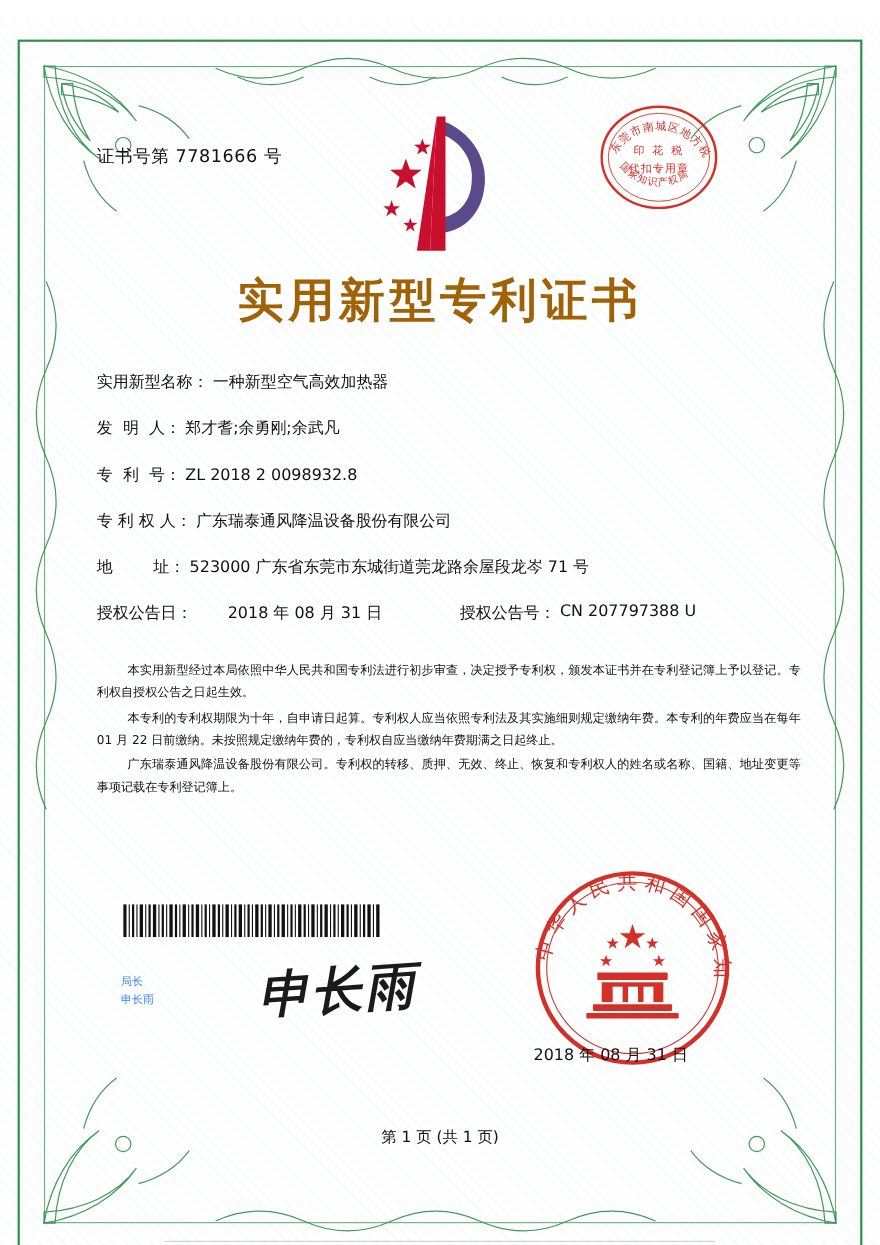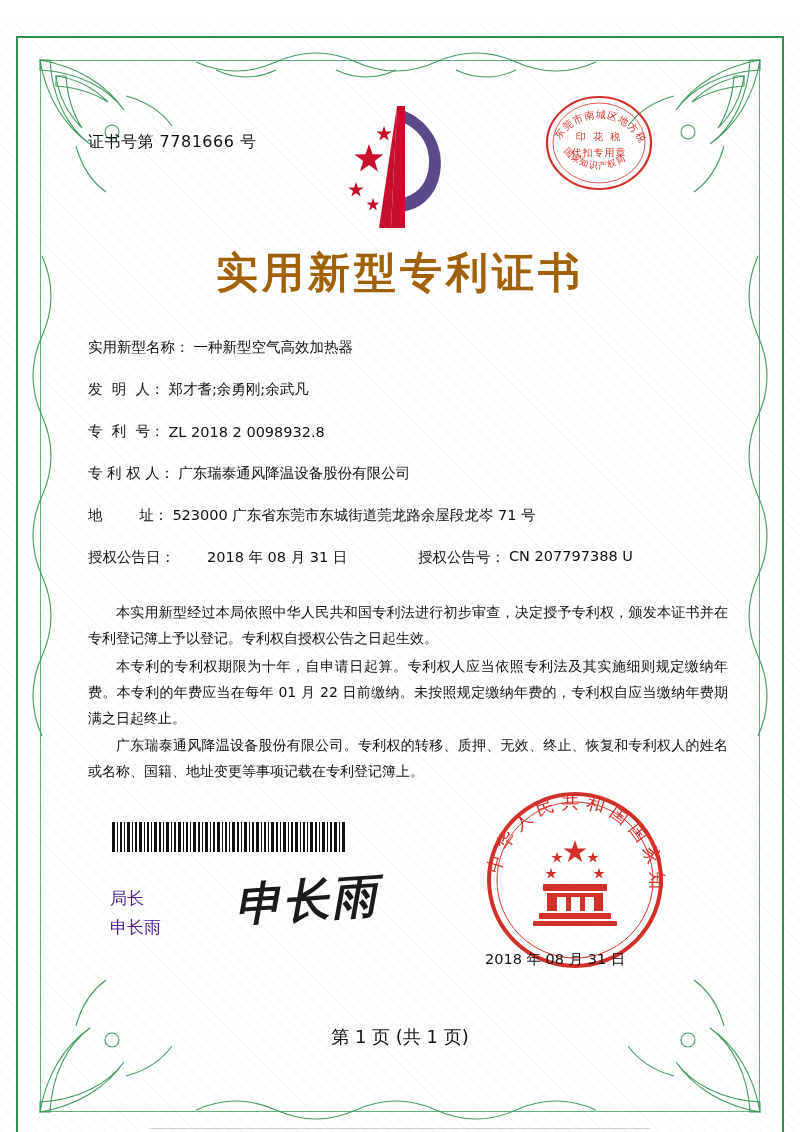--- a/index.html
+++ b/index.html
@@ -98,21 +98,21 @@
     color: #111;
   }
   .split-left { width: 330px; display:flex;gap:28px; }
   .split-right { display:flex;text-align:center; }
 
   .body-text {
     position: absolute;
     left: 28px; top: 520px;
     width: 640px;
     font-family: "DejaVu Sans", sans-serif;
-    font-size: 14px;
+    font-size: 11px;
     line-height: 1.85;
     color: #111;
     text-align: justify;
   }
   .body-text p {
     margin: 0 0 2px 0;
     text-indent: 28px;
   }
   .barcode {
     position: absolute;
@@ -121,23 +121,23 @@
     width: 235px;
   }
   .seal-national {
     position: absolute;
     left: 415px; top: 700px;
     width: 200px; height: 200px;
   }
   .sign-block {
     position: absolute;
     left: 50px; top: 805px;
-    font-family: Liberation Sans, sans-serif;
-    font-size: 17px;
-    color: #4c1d95;
+    font-family: Liberation Mono, monospace;
+    font-size: 10px;
+    color: #3b82f6;
     line-height: 1.7;
   }
   .signature {
     position: absolute;
     left: 175px; top: 790px;
     font-family: "Liberation Serif", serif;
     font-size: 46px;
     font-style: italic;
     font-weight: bold;
     color: #1a1a1a;
@@ -150,21 +150,21 @@
     font-family: "DejaVu Sans", sans-serif;
     font-size: 14.5px;
     color: #111;
   }
   .footer {
     position: absolute;
     left: 0; top: 945px;
     width: 680px;
     text-align: center;
     font-family: "DejaVu Sans", sans-serif;
-    font-size: 18px;
+    font-size: 14px;
     color: #111;
   }
   .wm {
     position:absolute;
     left:0; top:0; right:0; bottom:0;
     background:
       repeating-linear-gradient(45deg, rgba(120,190,140,.05) 0 2px, rgba(255,255,255,0) 2px 8px);
     pointer-events:none;
   }
   .bottom-line {

